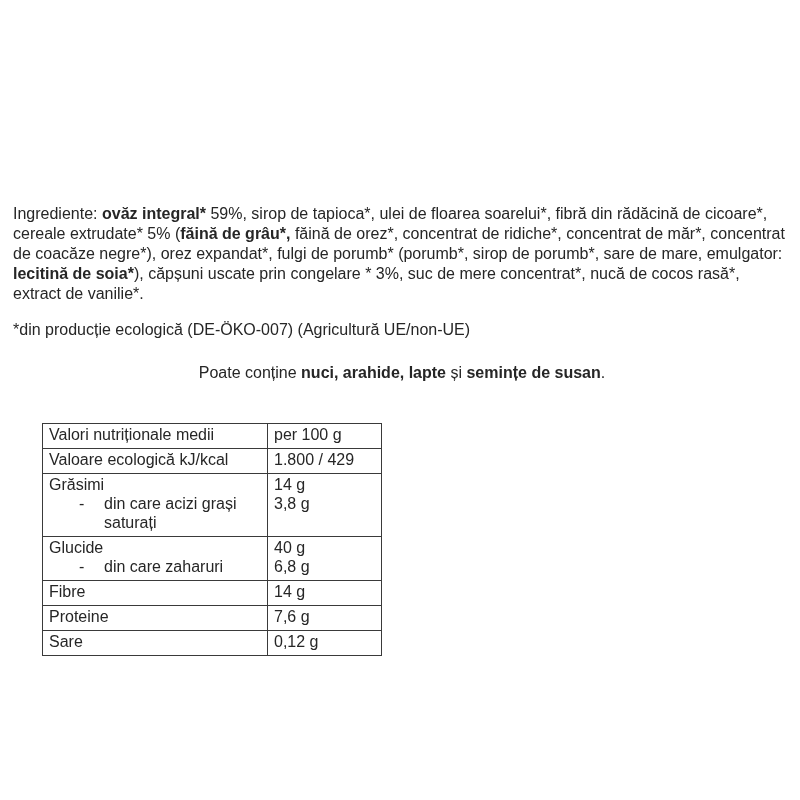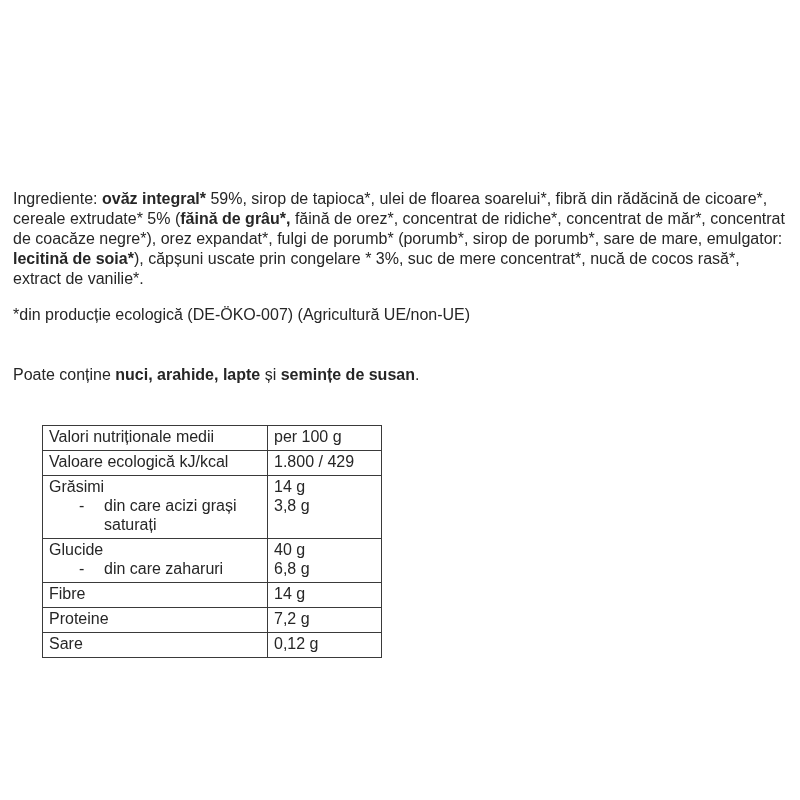--- a/index.html
+++ b/index.html
@@ -11,31 +11,31 @@
     width: 800px;
     height: 800px;
     position: relative;
     font-family: "Liberation Sans", "DejaVu Sans", sans-serif;
     color: #262626;
     overflow: hidden;
   }
   .content {
     position: absolute;
     left: 13px;
-    top: 189px;
+    top: 204px;
     width: 778px;
   }
   p.para {
     margin: 0 0 16px 0;
     font-size: 16px;
     line-height: 20px;
   }
   p.para b { font-weight: bold; }
-  #organic-note { margin-bottom: 40px; }
-  #allergen-note { margin-bottom: 0; }
+  #organic-note { margin-bottom: 23px; }
+  #allergen-note { margin-bottom: 0; text-align: center; }
 
   table.nutri {
     border-collapse: collapse;
     table-layout: fixed;
     width: 339px;
     margin: 40px 0 0 29px;
     font-size: 16px;
     line-height: 19px;
   }
   table.nutri td {
@@ -105,21 +105,21 @@
         <div>40 g</div>
         <div>6,8 g</div>
       </td>
     </tr>
     <tr>
       <td>Fibre</td>
       <td class="val">14 g</td>
     </tr>
     <tr>
       <td>Proteine</td>
-      <td class="val">7,2 g</td>
+      <td class="val">7,6 g</td>
     </tr>
     <tr>
       <td>Sare</td>
       <td class="val">0,12 g</td>
     </tr>
   </tbody>
     </table>
 
 </div>
 

